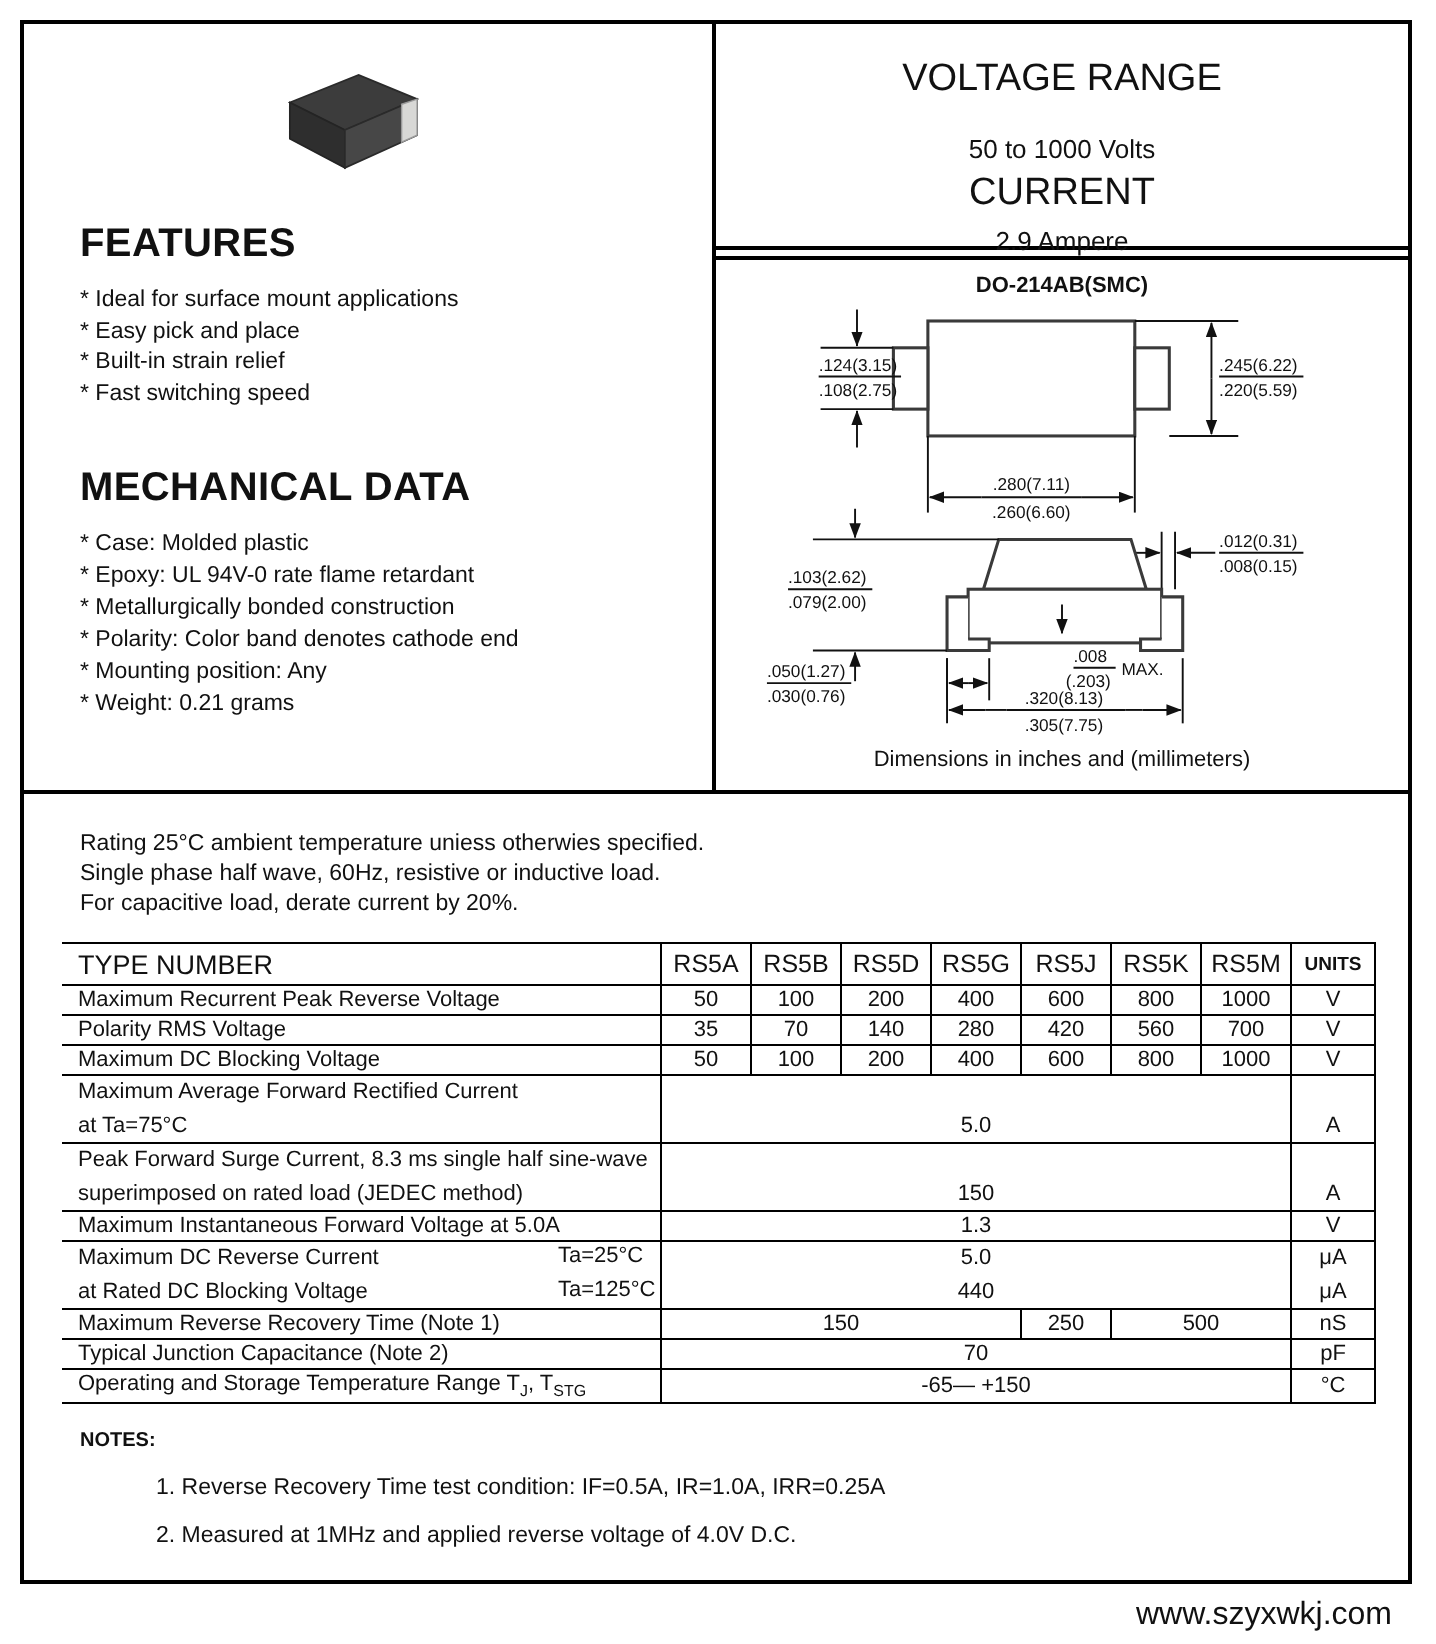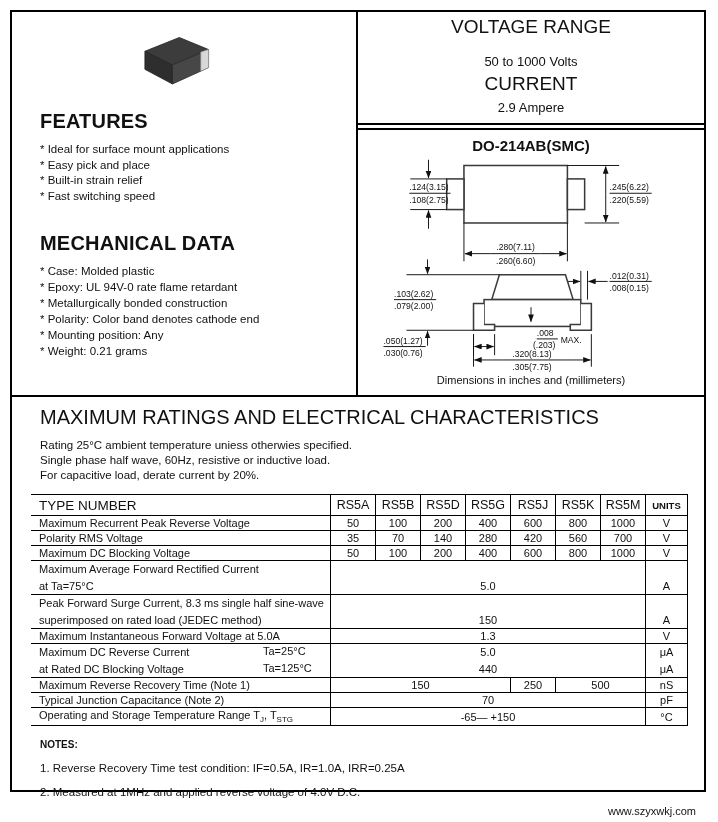--- a/index.html
+++ b/index.html
@@ -4,28 +4,28 @@
 <style>
   html,body{margin:0;padding:0;background:#fff;}
   .page{position:relative;width:718px;height:822px;background:#fff;
         font-family:"Liberation Sans",sans-serif;color:#111;overflow:hidden;}
   .frame{position:absolute;left:10px;top:10px;width:696px;height:782px;
          border:2px solid #000;box-sizing:border-box;background:#fff;}
   
   .top{display:flex;height:385px;border-bottom:2px solid #000;box-sizing:border-box;}
   .left-col{width:344px;box-sizing:border-box;padding:8px 0 0 28px;}
   .right-col{flex:1;border-left:2px solid #000;display:flex;flex-direction:column;box-sizing:border-box;}
-  .voltage-box{height:113px;border-bottom:2px solid #000;text-align:center;padding-top:4px;box-sizing:border-box;}
+  .voltage-box{height:113px;border-bottom:2px solid #000;text-align:center;padding-top:17px;box-sizing:border-box;}
   .gap{height:3px;}
   .package-box{flex:1;border-top:2px solid #000;text-align:center;position:relative;padding-top:7px;}
   .vr-title{font-size:19px;}
   .vr-sub{font-size:13px;margin-top:16px;}
   .cur-title{font-size:19px;margin-top:4px;}
   .cur-sub{font-size:13px;margin-top:5px;}
-  .pkg-title{font-weight:bold;font-size:15px;}
+  .pkg-title{font-weight:bold;font-size:11px;}
   .dims-note{position:absolute;bottom:9px;left:0;width:100%;font-size:11px;}
   .diode-art{margin:8px 0 0 86px;}
   .sec-h{font-weight:bold;font-size:20px;margin:16px 0 10px 0;letter-spacing:0.2px;}
   .mech-h{margin-top:30px;}
   .bullet-list .li{font-size:11.5px;margin:3.5px 0;}
   .mech-list .li{margin:4px 0;}
   
   .ratings{padding:9px 16px 0 19px;}
   .r-title{font-size:20px;margin:0 0 0 9px;}
   .r-intro{margin:9px 0 11px 9px;}
@@ -36,26 +36,26 @@
   tr.b td{border-bottom:1.5px solid #000;}
   tr.nb td{border-bottom:none;}
   tr.tall td{height:17px;}
   tr.hdr-row td{height:21px;}
   td.lbl{position:relative;text-align:left;padding-left:8px;}
   td.val{text-align:center;border-left:1.5px solid #000;}
   td.unit{text-align:center;border-left:1.5px solid #000;border-right:1.5px solid #000;}
   td.type-num{font-size:13.5px;}
   td.hdr{font-size:12.5px;border-radius:10px;}
   td.units-hdr{font-size:9.5px;font-weight:bold;}
-  .cond{position:absolute;left:232px;top:1px;}
+  .cond{position:absolute;left:248px;top:1px;}
   td sub{font-size:8px;}
   .notes{margin:13px 0 0 9px;}
   .notes-h{font-size:10px;font-weight:bold;}
-  .notes .li{font-size:11.5px;margin-top:12px;}
-  .website{position:absolute;right:22px;bottom:5px;font-size:11px;}
+  .notes .li{font-size:11.5px;margin-top:12px;margin-left:38px;}
+  .website{position:absolute;right:22px;bottom:5px;font-size:16px;}
   svg text{font-family:"Liberation Sans",sans-serif;font-size:9px;fill:#111;}
   svg .dimline{stroke:#111;stroke-width:1;fill:none;}
   svg .shape{stroke:#3a3a3a;stroke-width:1.6;fill:#fff;}
 </style>
 </head>
 <body>
 
 <div class="page">
   <div class="frame">
 
@@ -177,21 +177,20 @@
             <line class="dimline" x1="141" y1="215" x2="203" y2="215"></line>
             <text x="171" y="226" text-anchor="middle">.305(7.75)</text>
           </svg>
 
           <div class="dims-note">Dimensions in inches and (millimeters)</div>
         </div>
       </div>
     </div>
 
     <div class="ratings">
-      <div class="r-title">MAXIMUM RATINGS AND ELECTRICAL CHARACTERISTICS</div>
       <div class="r-intro">
           <div class="li">Rating 25°C ambient temperature uniess otherwies specified.</div>
           <div class="li">Single phase half wave, 60Hz, resistive or inductive load.</div>
           <div class="li">For capacitive load, derate current by 20%.</div>
         </div>
 
       <table>
         <colgroup>
           <col class="c-lbl">
           <col class="c-v">

